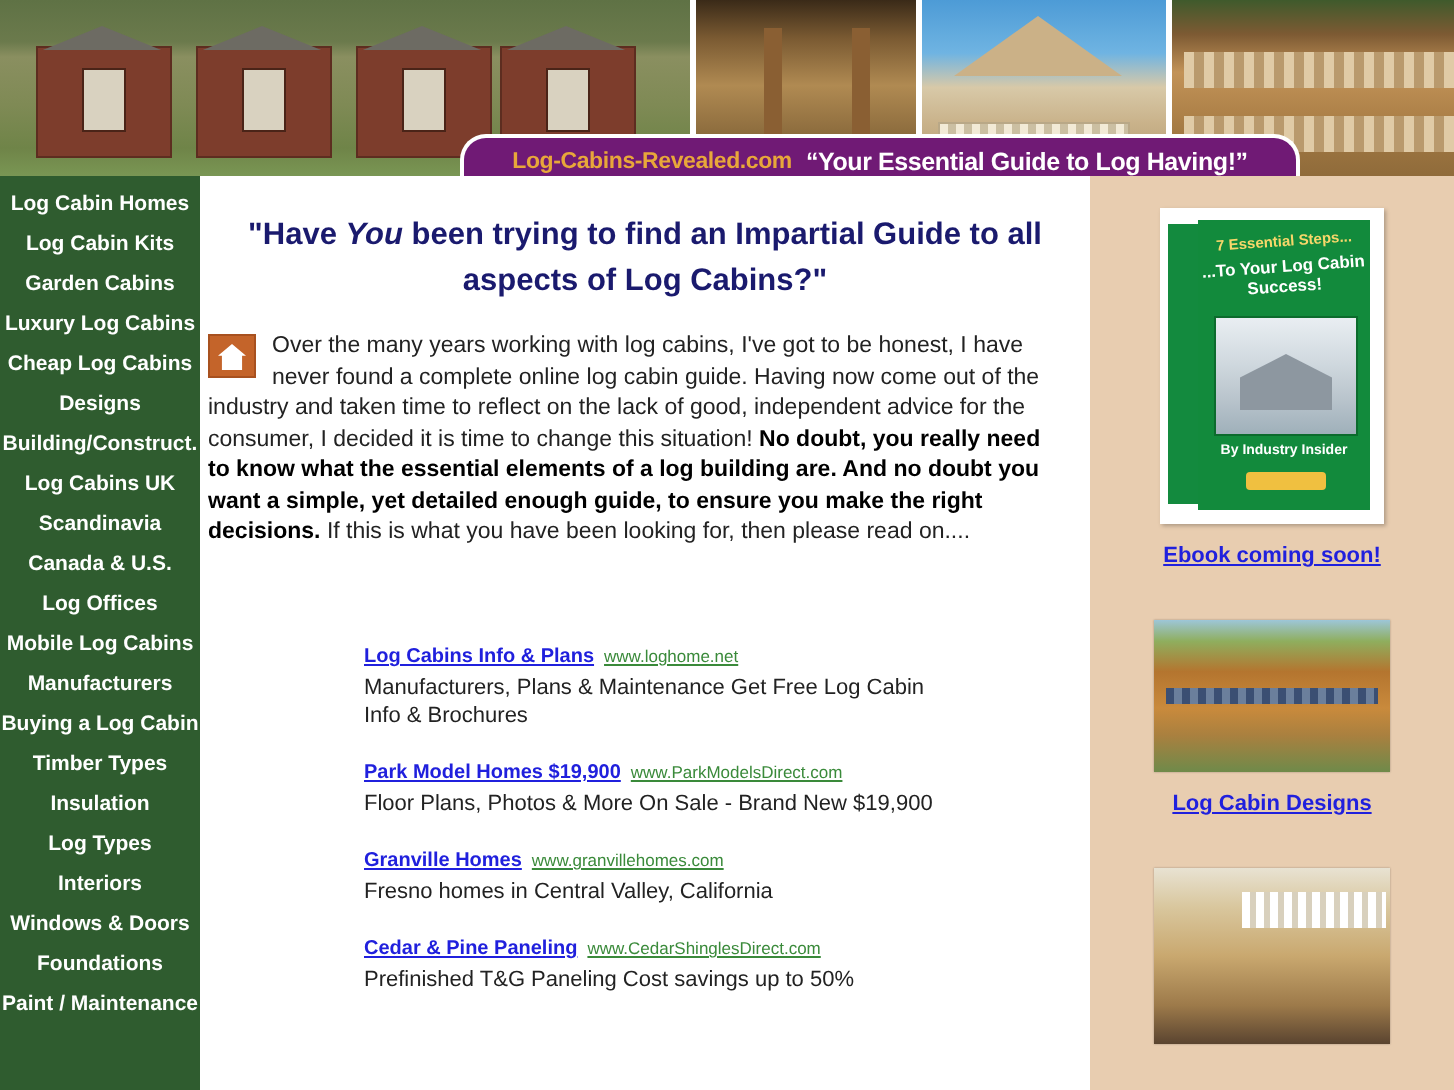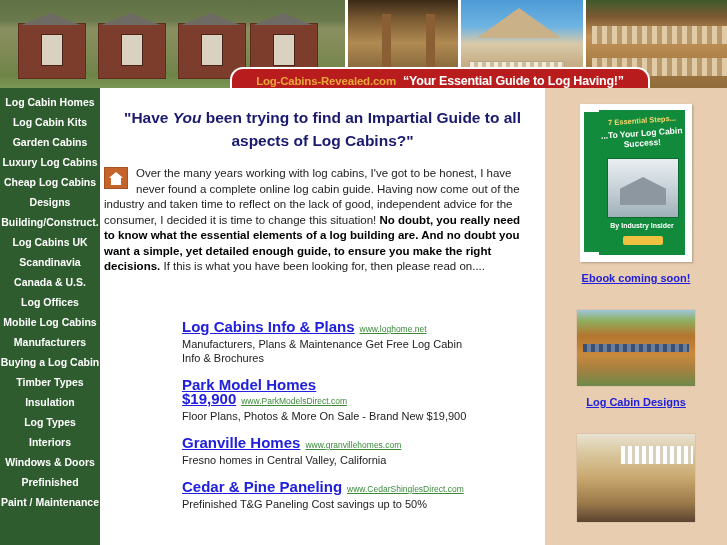--- a/index.html
+++ b/index.html
@@ -34,21 +34,21 @@
   .cabin .win{position:absolute;top:10px;left:22px;width:20px;height:30px;background:#d9d2c0;border:1px solid #4a2418;}
   .deck{position:absolute;left:8px;bottom:6px;width:94px;height:26px;
         background:repeating-linear-gradient(90deg,#f2ead6 0 4px,#cbbfa2 4px 8px);border:1px solid #b9a887;}
   .gable{position:absolute;left:16px;top:8px;width:84px;height:30px;background:#cbb187;
         clip-path:polygon(50% 0,100% 100%,0 100%);}
   .balc{position:absolute;left:6px;top:26px;width:150px;height:18px;
         background:repeating-linear-gradient(90deg,#e0cba6 0 5px,#b99a6d 5px 10px);}
   .balc2{top:58px;}
   .post{position:absolute;width:9px;top:14px;bottom:0;background:#8a5f33;}
 
-  .titlebar{position:absolute;left:230px;top:67px;width:420px;height:26px;background:#b91c1c;
+  .titlebar{position:absolute;left:230px;top:67px;width:420px;height:26px;background:#701a75;
      border-top-left-radius:13px;border-top-right-radius:13px;
      border:2px solid #ffffff;border-bottom:none;box-sizing:border-box;
      display:flex;align-items:center;justify-content:center;gap:7px;}
   .sitename{color:#e8a73a;font-weight:bold;font-size:11.5px;letter-spacing:-.2px;}
   .tagline{color:#ffffff;font-weight:bold;font-size:12.5px;letter-spacing:-.2px;}
 
   
   .leftnav{position:absolute;left:0;top:88px;width:100px;height:457px;background:#2f5c2f;
      padding-top:4px;box-sizing:border-box;}
   .navitem{display:block;text-align:center;color:#ffffff;font-size:10.5px;font-weight:bold;
@@ -64,21 +64,21 @@
   .homeicon{float:left;width:24px;height:22px;margin:1px 8px 1px 0;background:#c4642a;
      border:1px solid #a8511f;box-sizing:border-box;position:relative;}
   .homeicon:after{content:"";position:absolute;left:4px;top:4px;width:14px;height:13px;background:#ffffff;
      clip-path:polygon(50% 0,100% 45%,86% 45%,86% 100%,14% 100%,14% 45%,0 45%);}
   .para b{font-weight:bold;color:#000;}
 
   
   .ads{position:absolute;left:82px;top:232px;width:300px;}
   .ad{margin-bottom:13px;}
   .adtitleline{line-height:14px;}
-  .adtitle{color:#2020dd;font-size:15px;font-weight:bold;text-decoration:underline;cursor:pointer;}
+  .adtitle{color:#2020dd;font-size:10px;font-weight:bold;text-decoration:underline;cursor:pointer;}
   .adurl{color:#3a8a3a;font-size:8.5px;text-decoration:underline;margin-left:5px;}
   .addesc{color:#222;font-size:11px;line-height:14px;margin-top:1px;}
 
   
   .rightbar{position:absolute;left:545px;top:88px;width:182px;height:457px;background:#e8cdb0;}
   .rblock{width:118px;margin:16px auto 0 auto;text-align:center;}
   .ebook{width:112px;height:158px;margin:0 auto;background:#ffffff;position:relative;overflow:hidden;
      box-shadow:1px 1px 2px rgba(0,0,0,.25);}
   .spine{position:absolute;left:4px;top:8px;width:15px;height:140px;background:#138a3e;}
   .cover{position:absolute;left:19px;top:6px;width:86px;height:145px;background:#128a3c;}
@@ -164,21 +164,21 @@
   <a class="navitem" href="#">Canada &amp; U.S.</a>
   <a class="navitem" href="#">Log Offices</a>
   <a class="navitem" href="#">Mobile Log Cabins</a>
   <a class="navitem" href="#">Manufacturers</a>
   <a class="navitem" href="#">Buying a Log Cabin</a>
   <a class="navitem" href="#">Timber Types</a>
   <a class="navitem" href="#">Insulation</a>
   <a class="navitem" href="#">Log Types</a>
   <a class="navitem" href="#">Interiors</a>
   <a class="navitem" href="#">Windows &amp; Doors</a>
-  <a class="navitem" href="#">Prefinished</a>
+  <a class="navitem" href="#">Foundations</a>
   <a class="navitem" href="#">Paint / Maintenance</a>
 </nav>
 
 <main class="content">
 
   <h1 class="headline"><span>"Have </span><i>You</i><span> been trying to find an Impartial Guide to all aspects of Log Cabins?"</span></h1>
 
   <div class="para">
     <span class="homeicon"></span><span>Over the many years working with log cabins, I've got to be honest, I have never found a complete online log cabin guide. Having now come out of the industry and taken time to reflect on the lack of good, independent advice for the consumer, I decided it is time to change this situation! </span><b>No doubt, you really need to know what the essential elements of a log building are. And no doubt you want a simple, yet detailed enough guide, to ensure you make the right decisions.</b><span> If this is what you have been looking for, then please read on....</span>
   </div>

